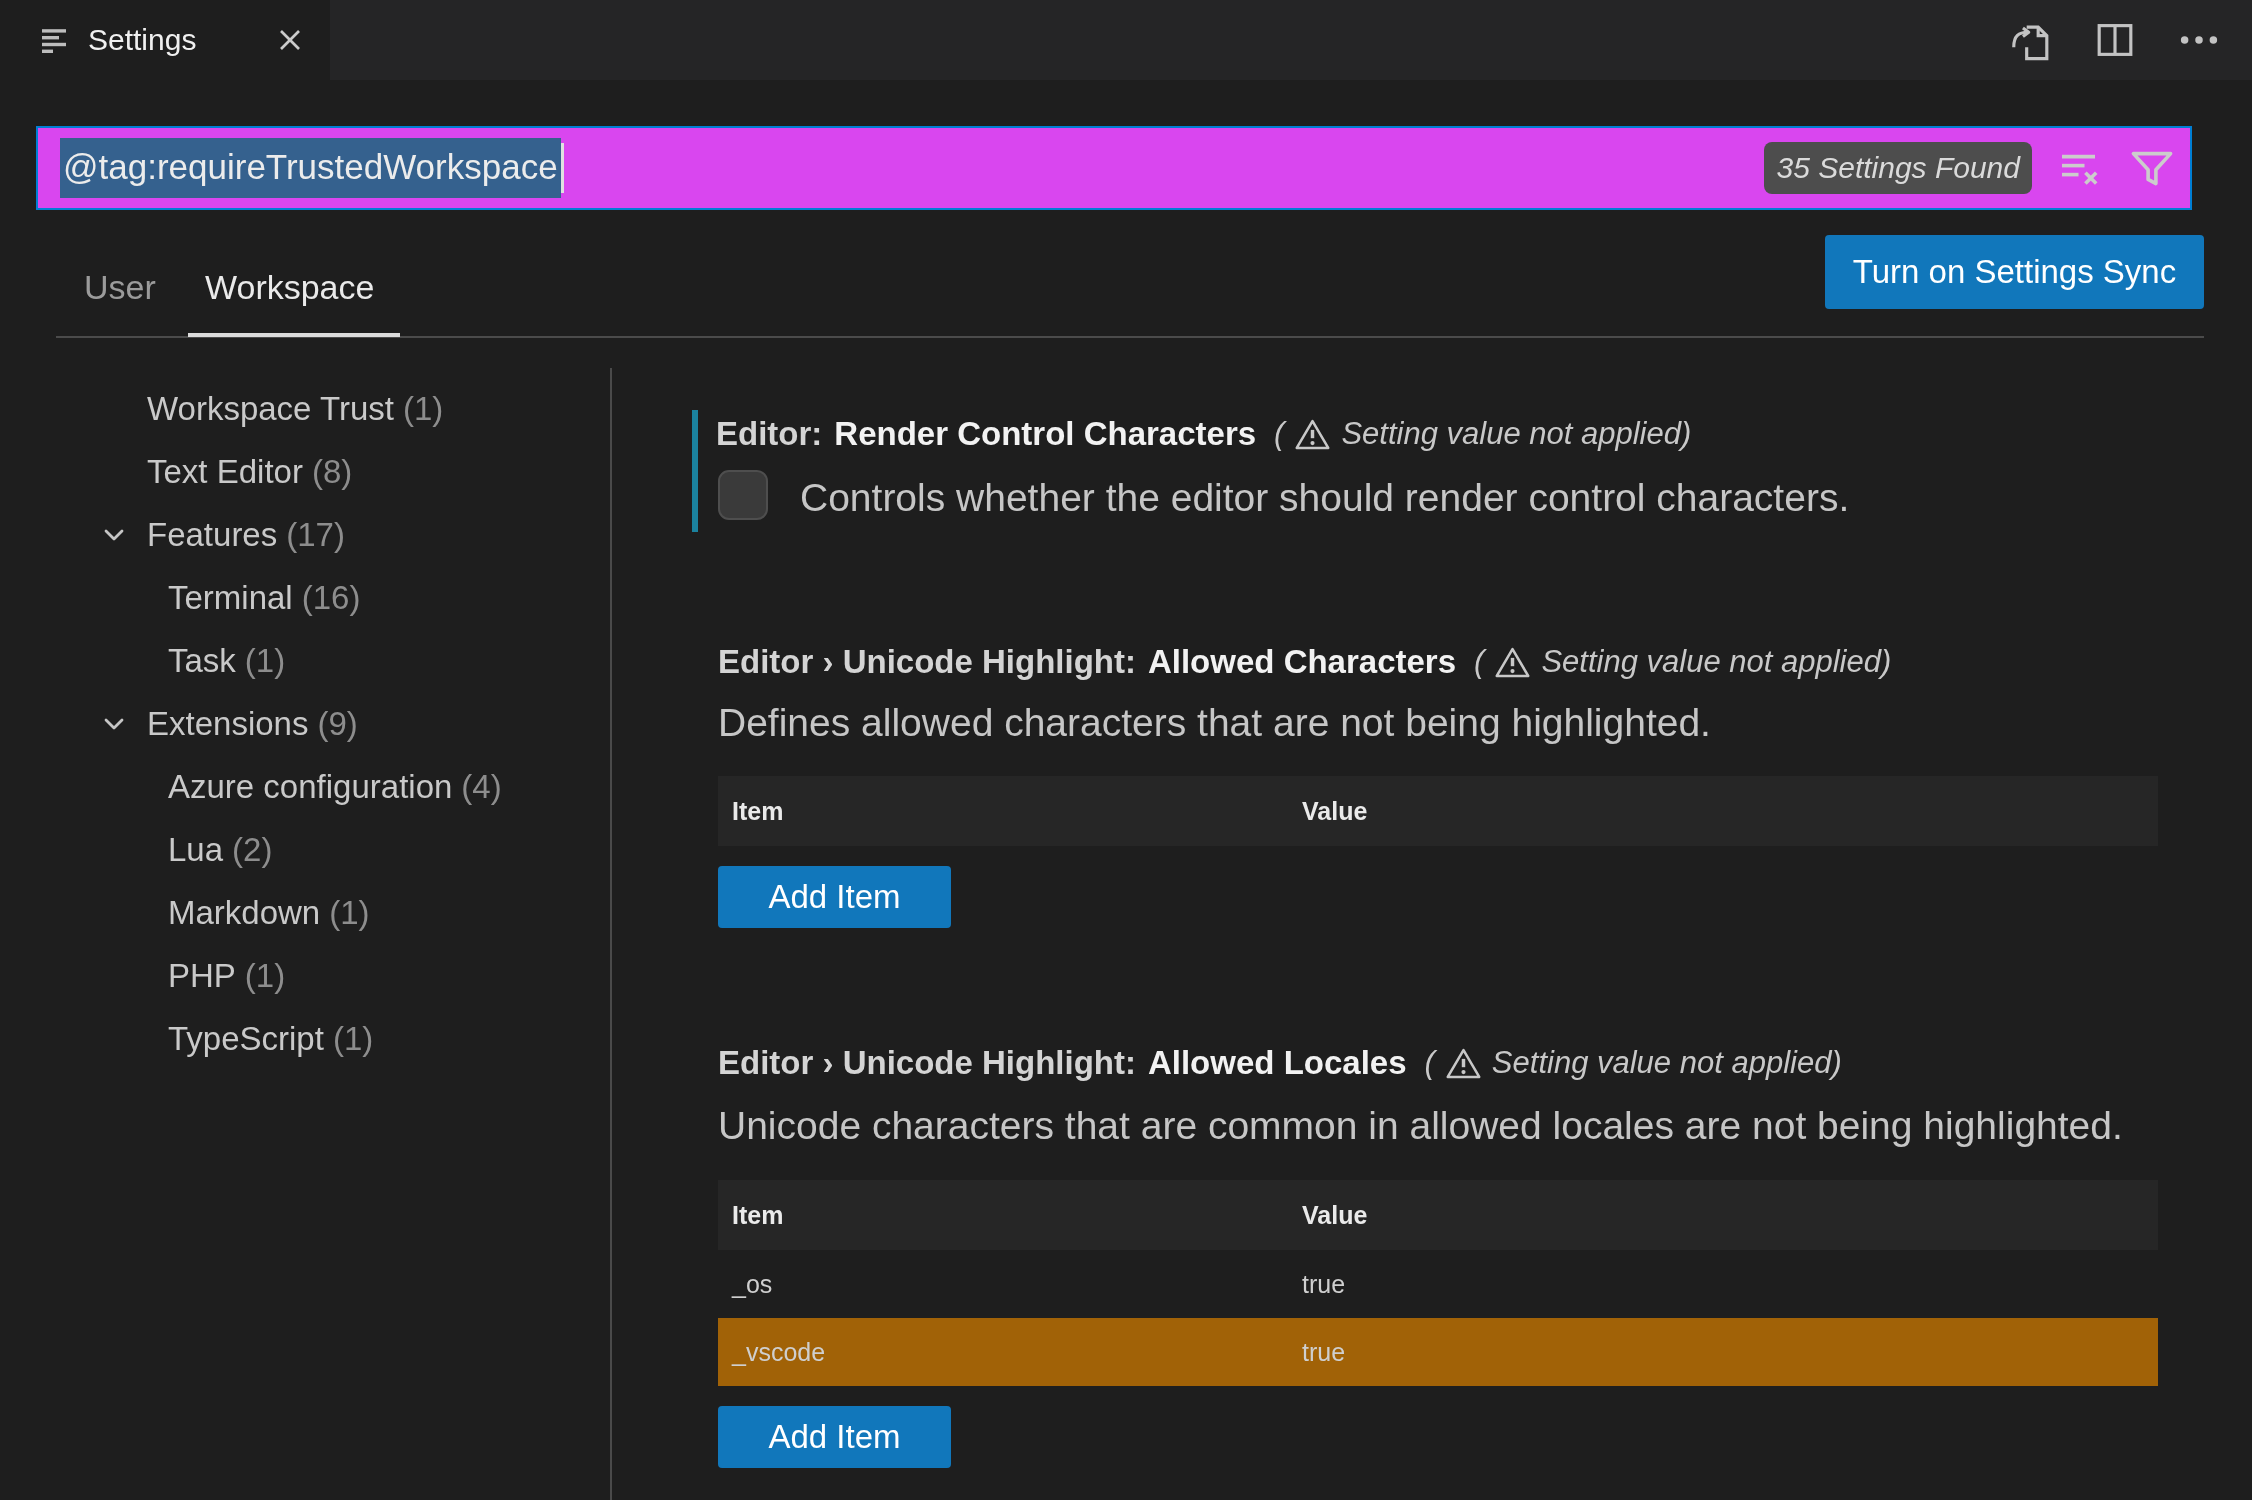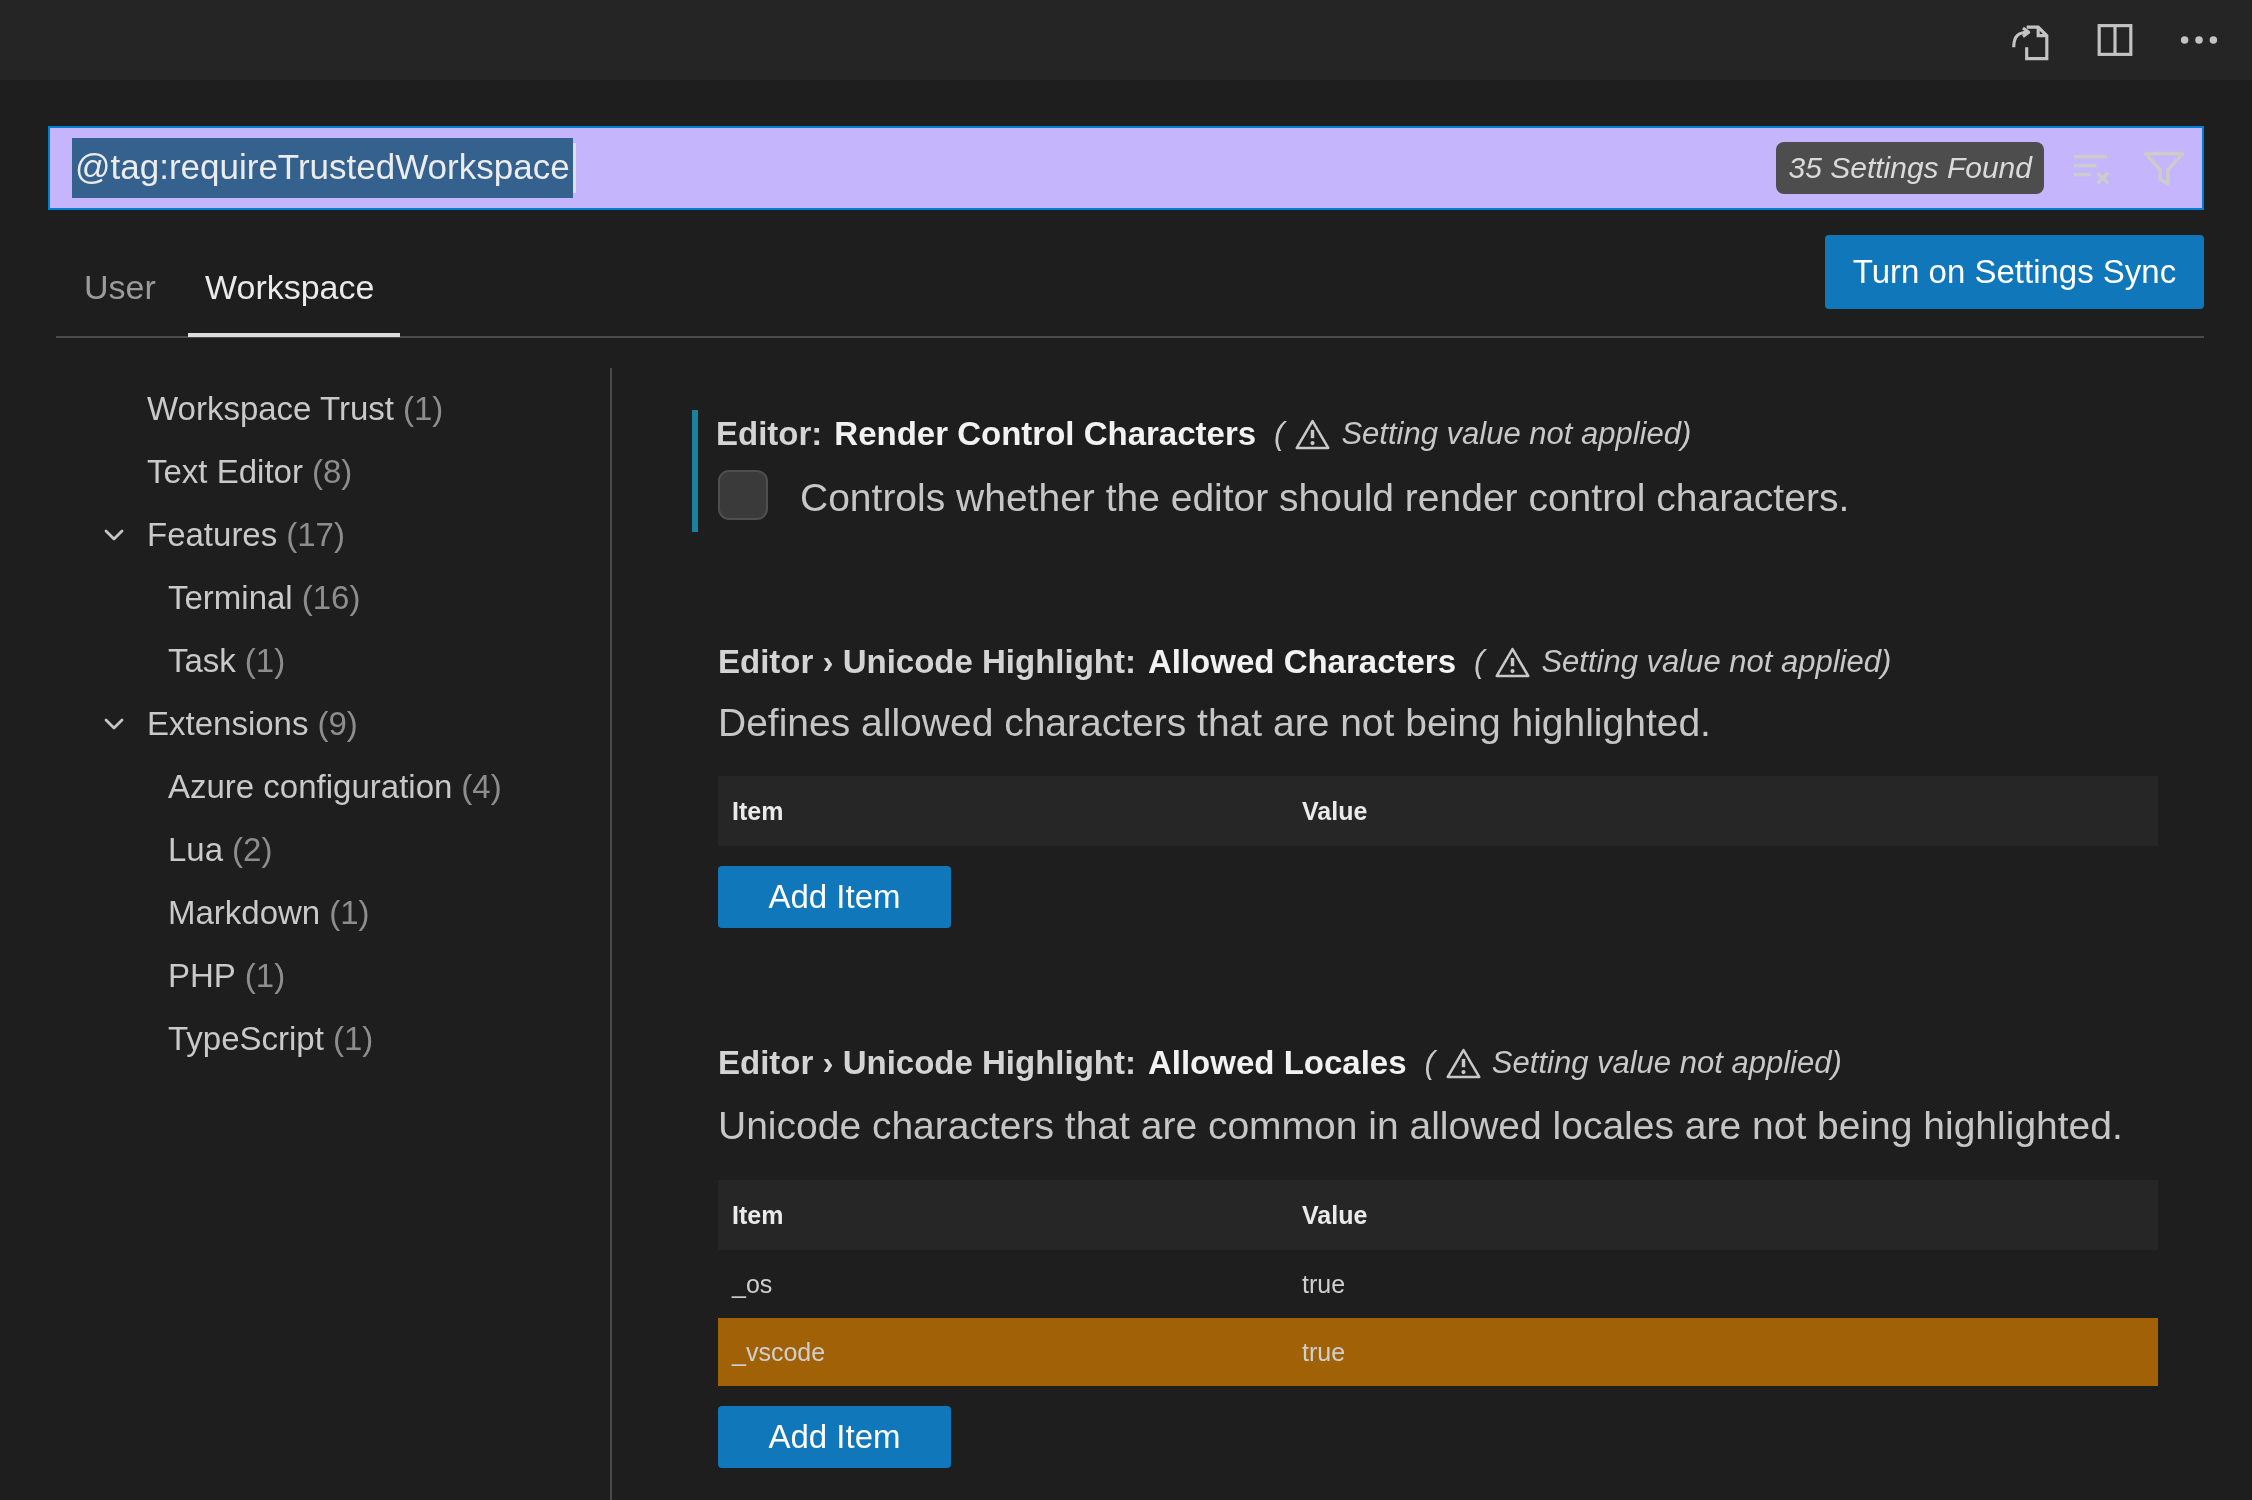--- a/index.html
+++ b/index.html
@@ -16,22 +16,22 @@
     position:absolute; left:0; top:0; width:330px; height:80px; background:#1e1e1e;
     display:flex; align-items:center; box-sizing:border-box; padding:0 24px 0 38px;
   }
   .tab-title { margin-left:18px; font-size:30px; color:#f0f0f0; white-space:nowrap; }
   .tab-close { margin-left:auto; display:flex; align-items:center; }
   .editor-actions { position:absolute; right:28px; top:0; height:80px; display:flex; align-items:center; gap:34px; }
   .action-btn { display:flex; align-items:center; justify-content:center; width:50px; height:50px; }
 
   
   .search {
-    position:absolute; left:48px; top:126px; width:2156px; height:84px; box-sizing:border-box;
-    background:#c4b5fd; border:2px solid #007fd4; display:flex; align-items:center;
+    position:absolute; left:36px; top:126px; width:2156px; height:84px; box-sizing:border-box;
+    background:#d946ef; border:2px solid #007fd4; display:flex; align-items:center;
     padding:0 14px 0 22px;
   }
   .search-value { font-size:35px; color:#ececec; background:#35618e; padding:9px 3px 11px 3px; white-space:pre; }
   .caret { width:3px; height:50px; background:#e0e0e0; }
   .results {
     margin-left:auto; font-size:30px; color:#dadada; background:#4d4d4d;
     border-radius:8px; padding:9px 12px; white-space:nowrap;font-style:italic;
   }
   .search-icon-btn { margin-left:24px; display:flex; align-items:center; }
 
@@ -75,20 +75,41 @@
     position:absolute; left:718px; width:233px; height:62px; background:#1177bb; color:#ffffff;
     font-size:33px; border-radius:4px; display:flex; align-items:center; justify-content:center;
   }
 </style>
 </head>
 <body>
 
 <div class="screen">
 
   <div class="tabbar">
+    <div class="tab">
+      <span>
+        <svg width="32" height="34" viewBox="0 0 16 16">
+          <g fill="#bdbdbd">
+            <rect x="2" y="2.6" width="12" height="1.7"></rect>
+            <rect x="2" y="6" width="8.5" height="1.7"></rect>
+            <rect x="2" y="9.4" width="12" height="1.7"></rect>
+            <rect x="2" y="12.8" width="5.5" height="1.7"></rect>
+          </g>
+        </svg>
+      </span>
+      <span class="tab-title">Settings</span>
+      <span class="tab-close">
+        <svg width="32" height="32" viewBox="0 0 16 16">
+          <g stroke="#cccccc" stroke-width="1.3">
+            <line x1="3.5" y1="3.5" x2="12.5" y2="12.5"></line>
+            <line x1="12.5" y1="3.5" x2="3.5" y2="12.5"></line>
+          </g>
+        </svg>
+      </span>
+    </div>
     <div class="editor-actions">
       <span class="action-btn">
         <svg width="46" height="46" viewBox="0 0 16 16" fill="none" stroke="#c3c3c3" stroke-width="1.1">
           <path d="M6.5 3.5 h4 l3 3 v8 h-7 v-4"></path>
           <path d="M10.5 3.5 v3 h3"></path>
           <path d="M2 10.5 C2 6.5 3.8 5.3 6.8 5.3"></path>
           <path d="M5.2 3.8 L7.2 5.3 L5.2 6.8" stroke-linejoin="round"></path>
         </svg>
       </span>
       <span class="action-btn">

